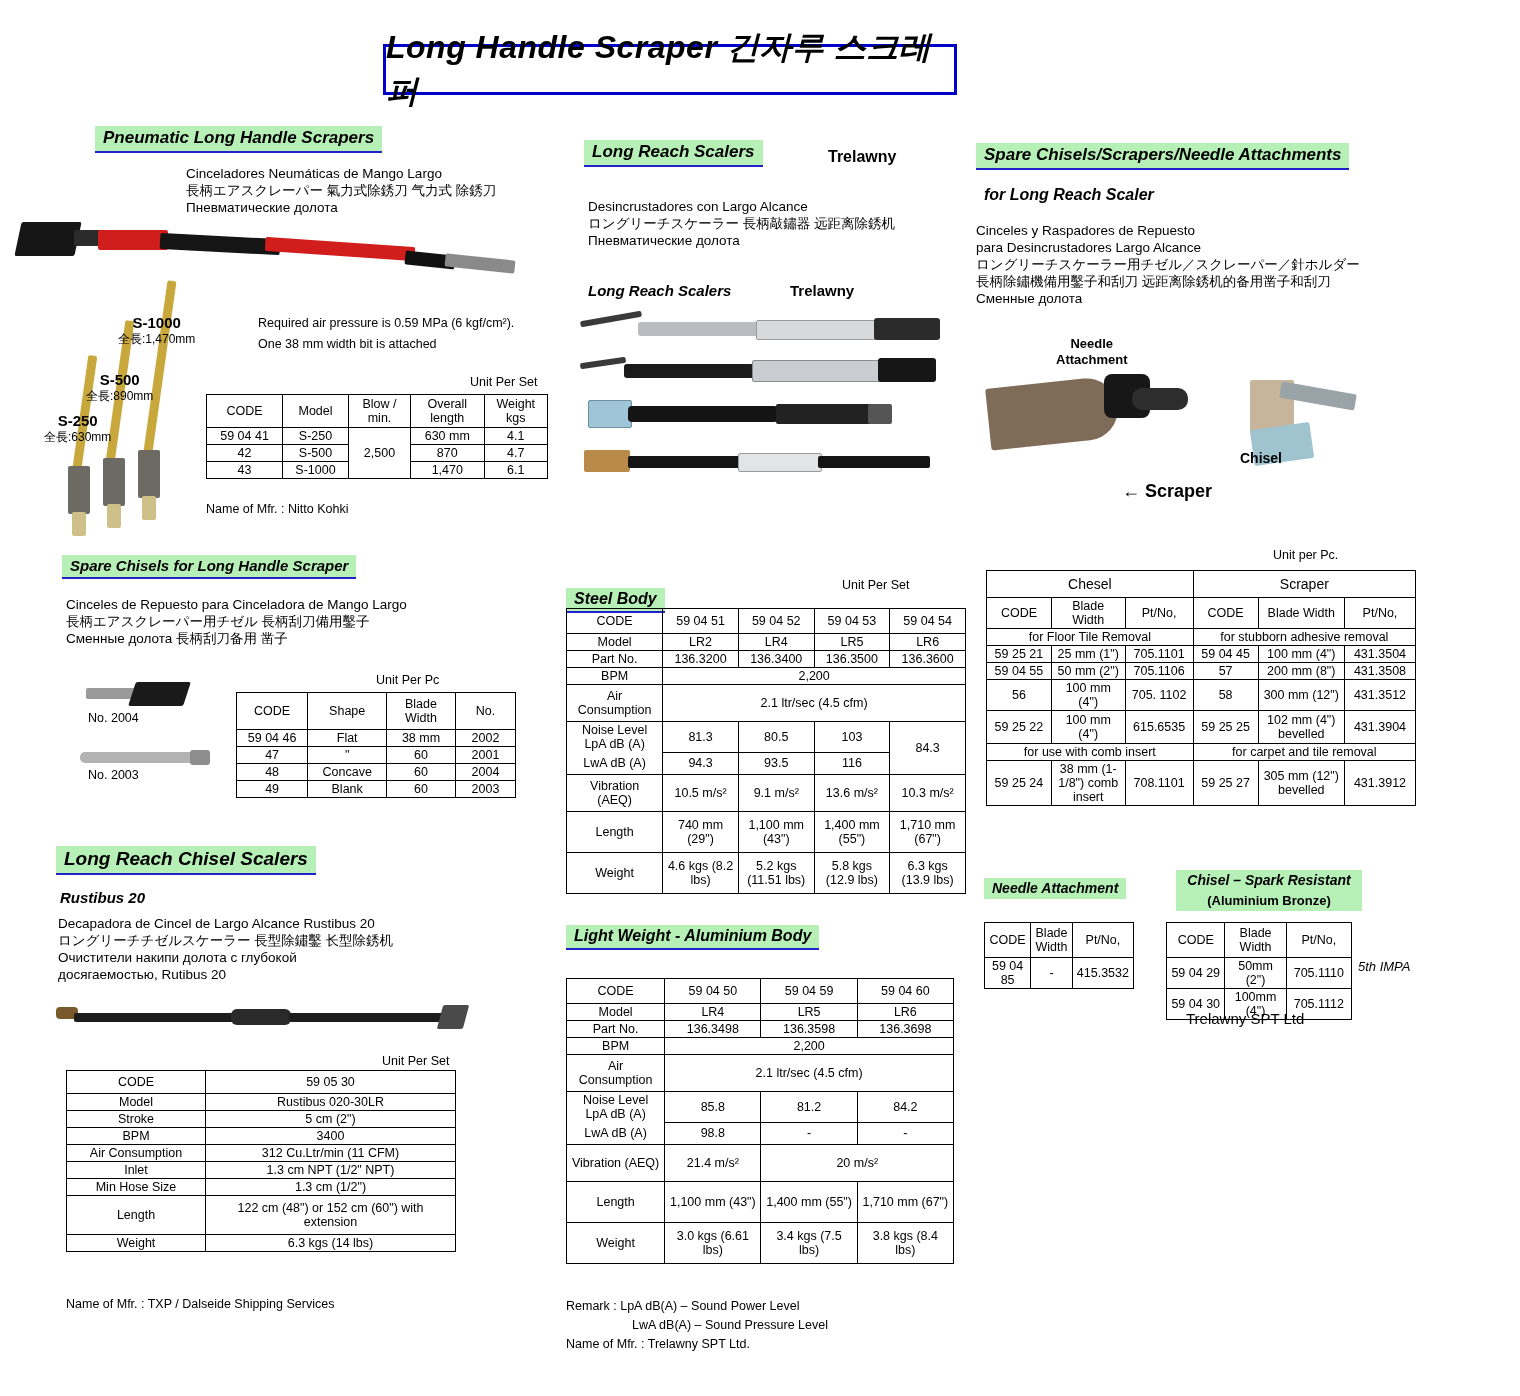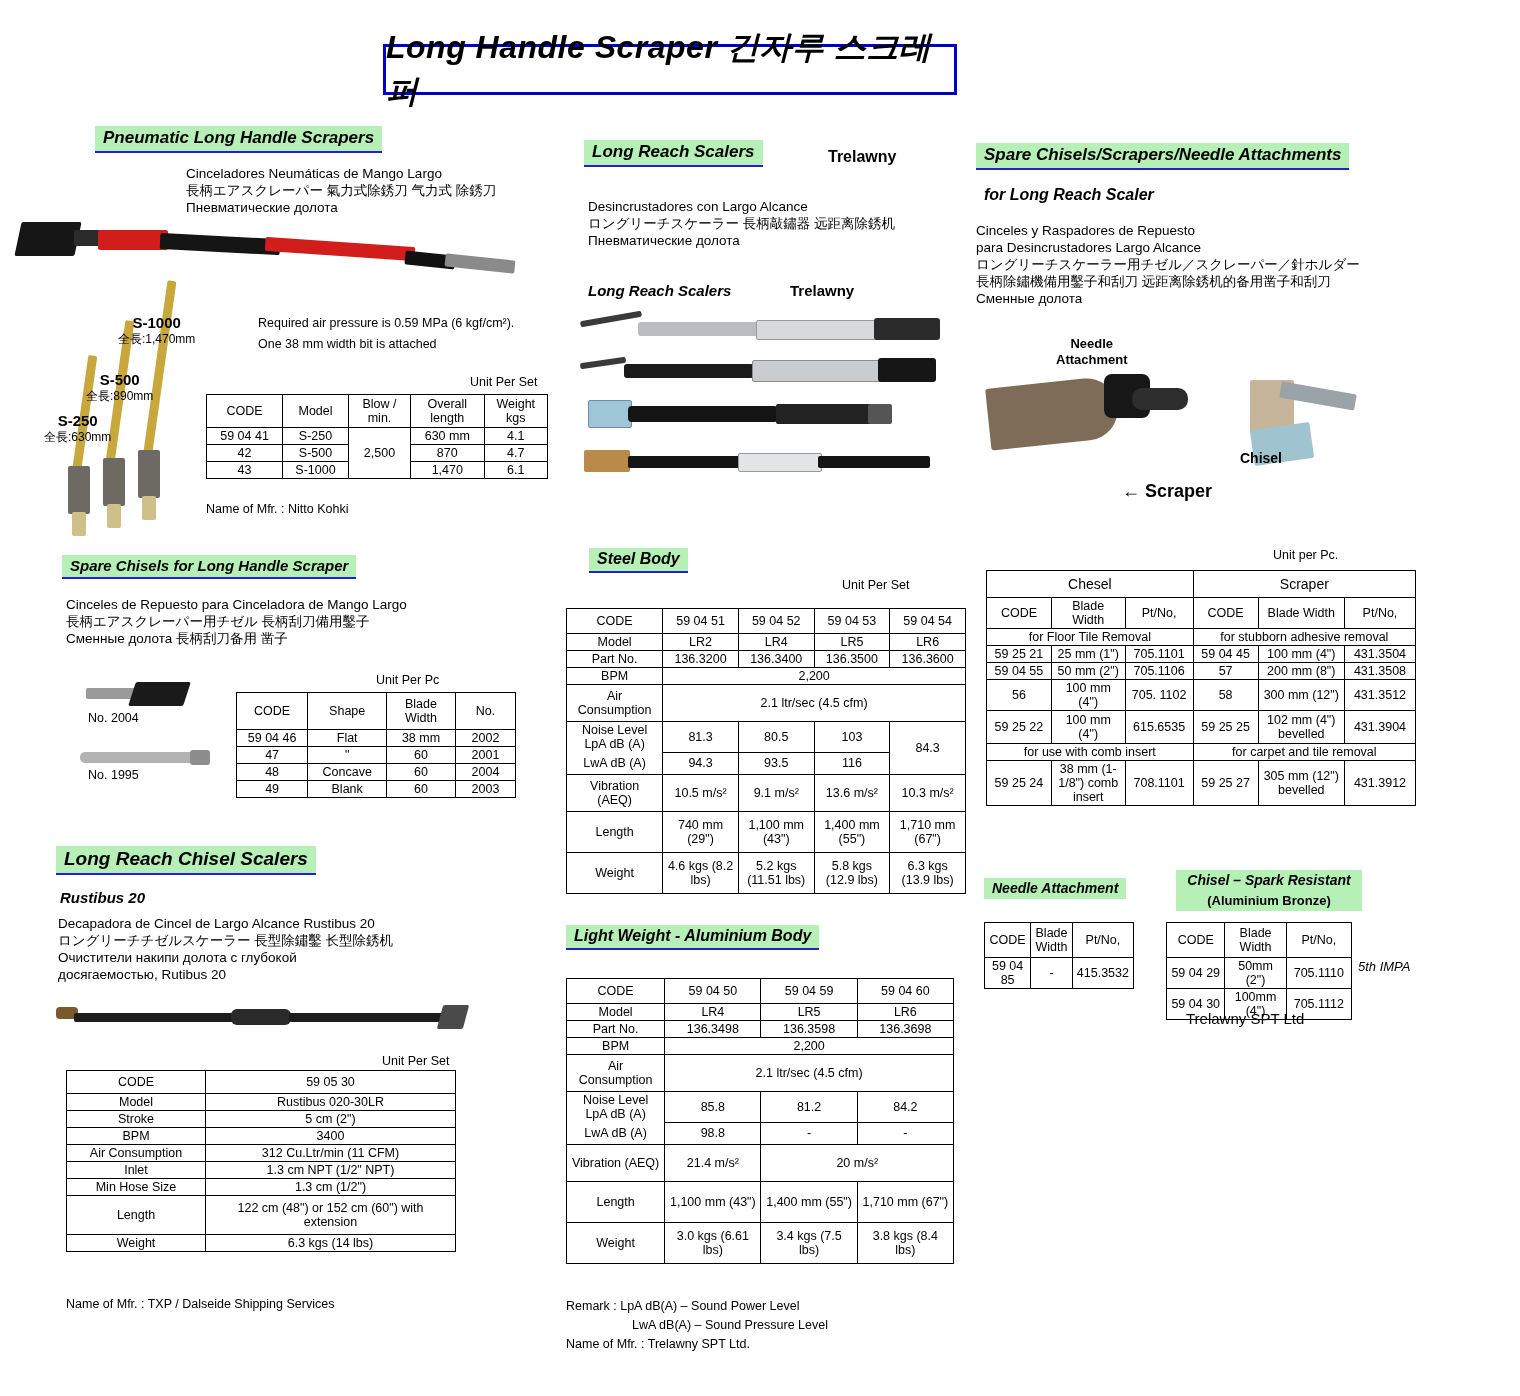--- a/index.html
+++ b/index.html
@@ -140,21 +140,21 @@
   <div>Сменные долота                   長柄刮刀备用 凿子</div>
 </div>
 
 <div class="abs" style="left:70px;top:680px;width:170px;height:115px;">
   <div class="bar" style="left:16px;top:8px;width:52px;height:11px;background:#9a9a9a;"></div>
   <div class="bar" style="left:62px;top:2px;width:55px;height:24px;background:#1a1a1a;transform:skewX(-18deg);"></div>
   <div class="bar" style="left:10px;top:72px;width:120px;height:11px;background:#b3b3b3;border-radius:5px;"></div>
   <div class="bar" style="left:120px;top:70px;width:20px;height:15px;background:#8d8d8d;border-radius:3px;"></div>
 </div>
 <div class="abs cap" style="left:88px;top:711px;">No. 2004</div>
-<div class="abs cap" style="left:88px;top:768px;">No. 1995</div>
+<div class="abs cap" style="left:88px;top:768px;">No. 2003</div>
 <div class="abs cap" style="left:376px;top:673px;">Unit Per Pc</div>
 
 <table class="grid abs" style="left:236px;top:692px;width:280px;">
   <tbody>
       <tr>
     <td style="width:70px;height:34px;">CODE</td>
     <td style="width:76px;">Shape</td>
     <td style="width:68px;">Blade Width</td>
     <td style="width:58px;">No.</td>
   </tr>
@@ -273,21 +273,21 @@
   <div class="bar" style="left:48px;top:98px;width:150px;height:16px;background:#141414;border-radius:4px;"></div>
   <div class="bar" style="left:196px;top:96px;width:96px;height:20px;background:#222;"></div>
   <div class="bar" style="left:288px;top:96px;width:24px;height:20px;background:#555;"></div>
 
   <div class="bar" style="left:4px;top:142px;width:46px;height:22px;background:#b98a4a;"></div>
   <div class="bar" style="left:48px;top:148px;width:112px;height:12px;background:#151515;"></div>
   <div class="bar" style="left:158px;top:145px;width:82px;height:17px;background:#e2e4e6;border:1px solid #9a9a9a;"></div>
   <div class="bar" style="left:238px;top:148px;width:112px;height:12px;background:#151515;"></div>
 </div>
 
-<div class="abs" style="left:566px;top:548px;margin-left:23px;">
+<div class="abs" style="left:566px;top:588px;">
   <div class="greenhead bluerule" style="font-size:16px;">Steel Body</div>
 </div>
 <div class="abs cap" style="left:842px;top:578px;">Unit Per Set</div>
 
 <table class="grid abs" style="left:566px;top:608px;width:400px;">
   <tbody>
       <tr>
     <td style="width:94px;height:22px;">CODE</td>
     <td class="bold" style="width:74px;margin-top:36px;">59 04 51</td>
     <td class="bold" style="width:74px;">59 04 52</td>

